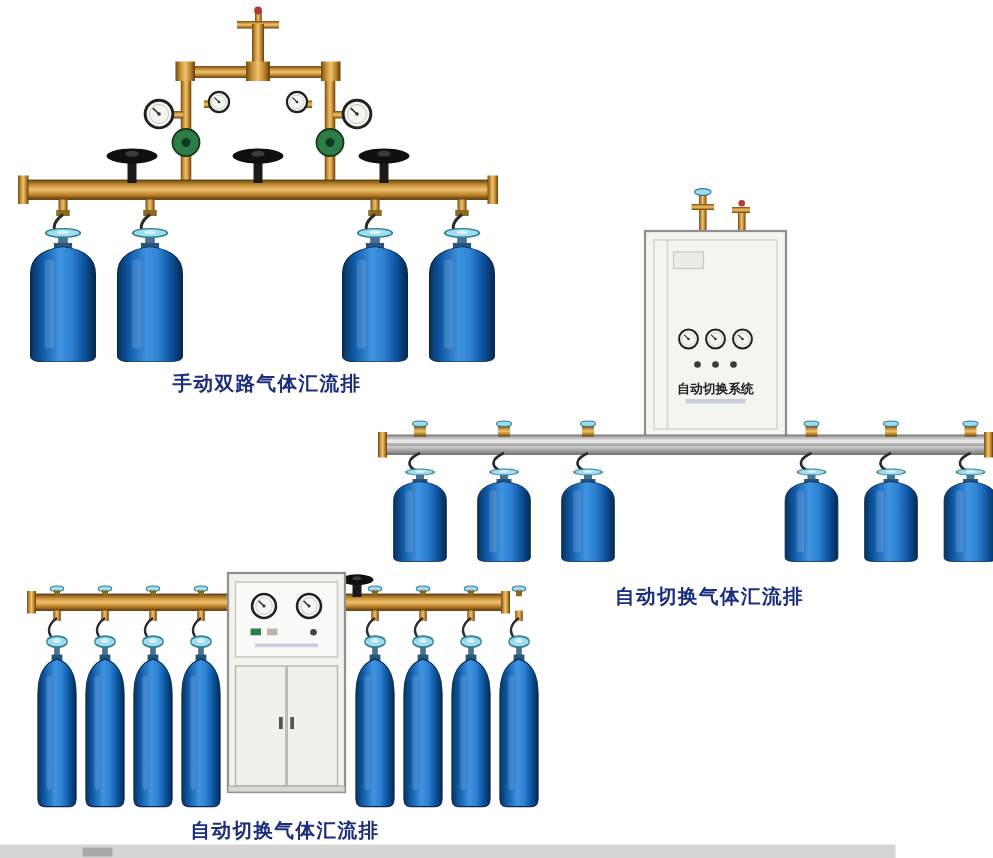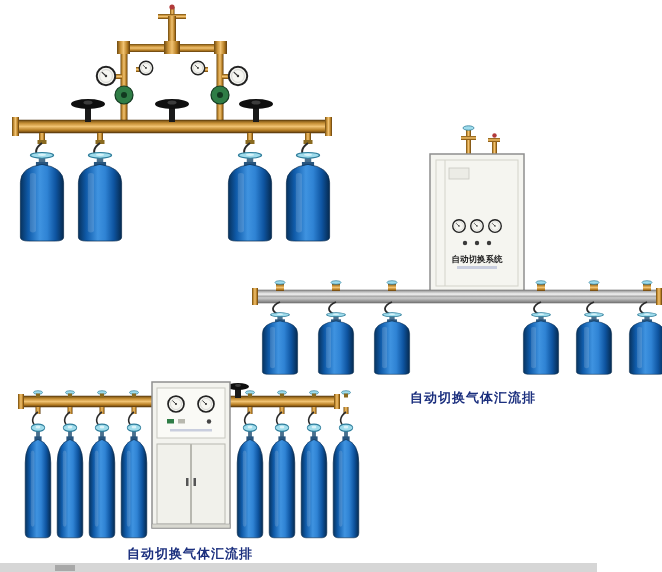--- a/index.html
+++ b/index.html
@@ -313,18 +313,19 @@
       <rect x="170" y="429" width="42" height="2.5" fill="#c9cede"></rect>
       <rect x="157" y="444" width="33.5" height="80" fill="#f1f1eb" stroke="#b8b8b0" stroke-width="1"></rect>
       <rect x="191.5" y="444" width="33.5" height="80" fill="#f1f1eb" stroke="#b8b8b0" stroke-width="1"></rect>
       <rect x="186" y="478" width="2.5" height="8" fill="#555555"></rect>
       <rect x="193.5" y="478" width="2.5" height="8" fill="#555555"></rect>
       <rect x="152" y="524" width="78" height="4" fill="#d9d9d1" stroke="#909090" stroke-width="0.5"></rect>
     </g>
   </g>
 </svg>
 
+  <div class="caption cap1">手动双路气体汇流排</div>
   <div class="caption cap2">自动切换气体汇流排</div>
   <div class="caption cap3">自动切换气体汇流排</div>
 
   <div class="bottom-strip"></div>
   <div class="bottom-strip-mark"></div>
 </div>
 
 </body></html>

